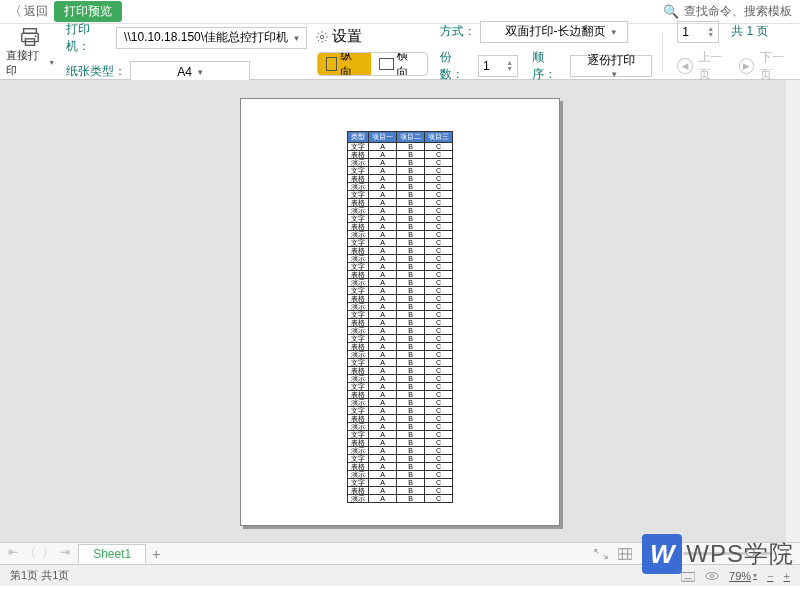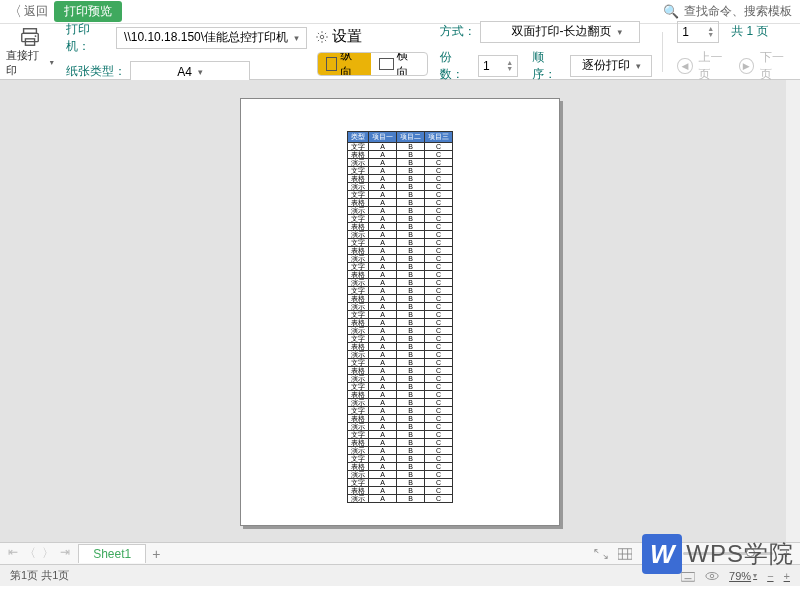--- a/index.html
+++ b/index.html
@@ -19,22 +19,22 @@
 .print-block .label { font-size: 11px; color: #333; display: flex; align-items: center; }
 .tiny-chevron { font-size: 8px; margin-left: 2px; color: #666; }
 
 .tcol { display: flex; flex-direction: column; gap: 6px; margin-left: 4px; }
 .trow { display: flex; align-items: center; gap: 4px; }
 .lbl { color: #0f766e; font-size: 12px; }
 .selectish { display: flex; align-items: center; justify-content: center; border: 1px solid #ccc; background: #fff; padding: 2px 6px; height: 22px; font-size: 12px; cursor: pointer; }
 .selectish .chev { color: #666; font-size: 9px; margin-left: 6px; }
 .sel-printer { width: 200px; }
 .sel-paper { width: 120px; }
-.sel-mode { width: 160px; padding-left: 20px; }
-.sel-order { width: 86px; }
+.sel-mode { width: 148px; padding-left: 20px; }
+.sel-order { width: 86px; flex-direction: column; }
 .numinput { border: 1px solid #ccc; width: 42px; height: 22px; padding: 0 4px; display: flex; align-items: center; justify-content: space-between; font-size: 12px; }
 .spin { display: flex; flex-direction: column; font-size: 7px; color: #888; line-height: 6px; }
 
 .settings-btn { display: flex; align-items: center; gap: 3px; cursor: pointer; margin-left: 4px; font-size: 15px; }
 .gear-svg { width: 14px; height: 14px; }
 
 .orient-group { display: flex; border: 1px solid #ccc; border-radius: 4px; overflow: hidden; margin-left: 6px; }
 .orient-btn { display: flex; align-items: center; gap: 3px; padding: 2px 8px; height: 22px; cursor: pointer; font-size: 12px; }
 .orient-btn.active { background: #eab308; }
 .orient-icon { width: 12px; height: 14px; border: 1px solid #555; }

